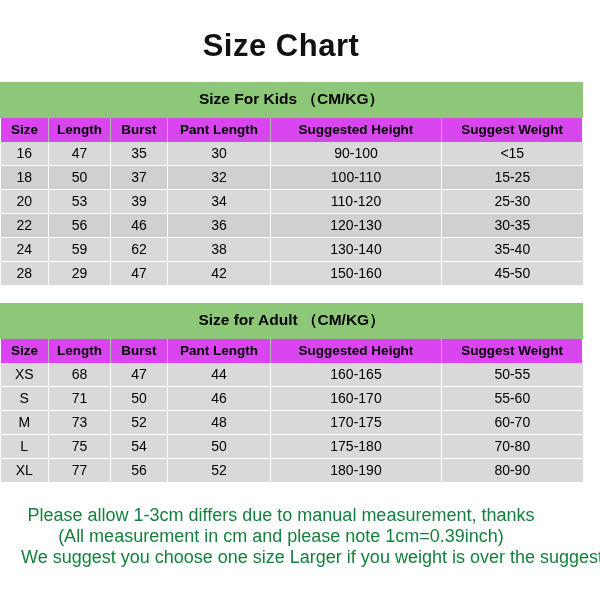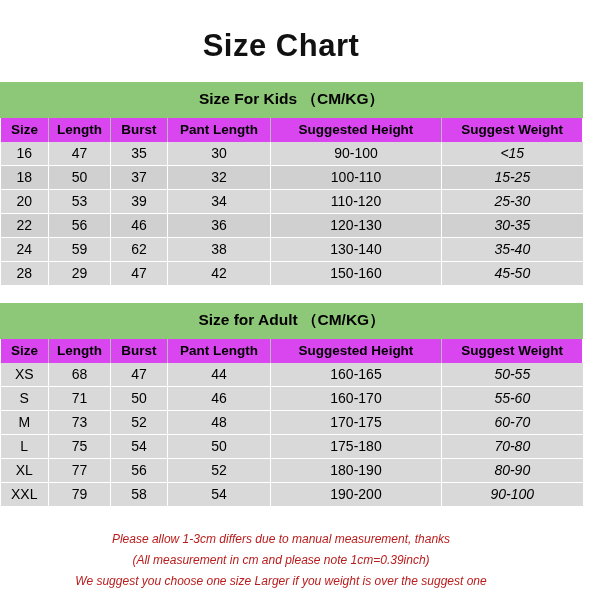--- a/index.html
+++ b/index.html
@@ -61,43 +61,42 @@
     border-right: 1px solid #b9b9b9;
   }
   tr.data td {
     text-align: center;
     font-size: 14px;
     padding: 3px 0 4px 0;
     background: #d9d9d9;
     border-right: 1px solid #ffffff;
     border-bottom: 1px solid #ffffff;
   }
-  tr.data td:last-child { border-right: none; font-style: italic; }
+  tr.data td:last-child { border-right: none; }
   tr.data.alt td { background: #d0d0d0; }
   table.chart.adult tr.data td { background: #d9d9d9; }
   
   col.c0 { width: 48px; }
   col.c1 { width: 62px; }
   col.c2 { width: 57px; }
   col.c3 { width: 103px; }
   col.c4 { width: 171px; }
   col.c5 { width: 141px; }
 
   .notes {
     margin: 0 auto;
     width: 520px;
     padding-top: 22px;
     text-align: center;
   }
   .notes div {
-    font-size: 12px;
+    font-size: 18px;
     line-height: 21px;
-    color: #b91c1c;
+    color: #15803d;
     white-space: nowrap;
-    font-style: italic;
   }
 </style>
 </head>
 <body>
 
 <div class="page">
 
   <div class="title">Size Chart</div>
 
   <table class="chart kids">
@@ -226,28 +225,20 @@
         <td>70-80</td>
       </tr>
       <tr class="data">
         <td>XL</td>
         <td>77</td>
         <td>56</td>
         <td>52</td>
         <td>180-190</td>
         <td>80-90</td>
       </tr>
-      <tr class="data">
-        <td>XXL</td>
-        <td>79</td>
-        <td>58</td>
-        <td>54</td>
-        <td>190-200</td>
-        <td>90-100</td>
-      </tr>
     </tbody>
   </table>
 
   <div class="notes">
     <div>Please allow 1-3cm differs due to manual measurement, thanks</div>
     <div>(All measurement in cm and please note 1cm=0.39inch)</div>
     <div>We suggest you choose one size Larger if you weight is over the suggest one</div>
   </div>
 
 </div>

